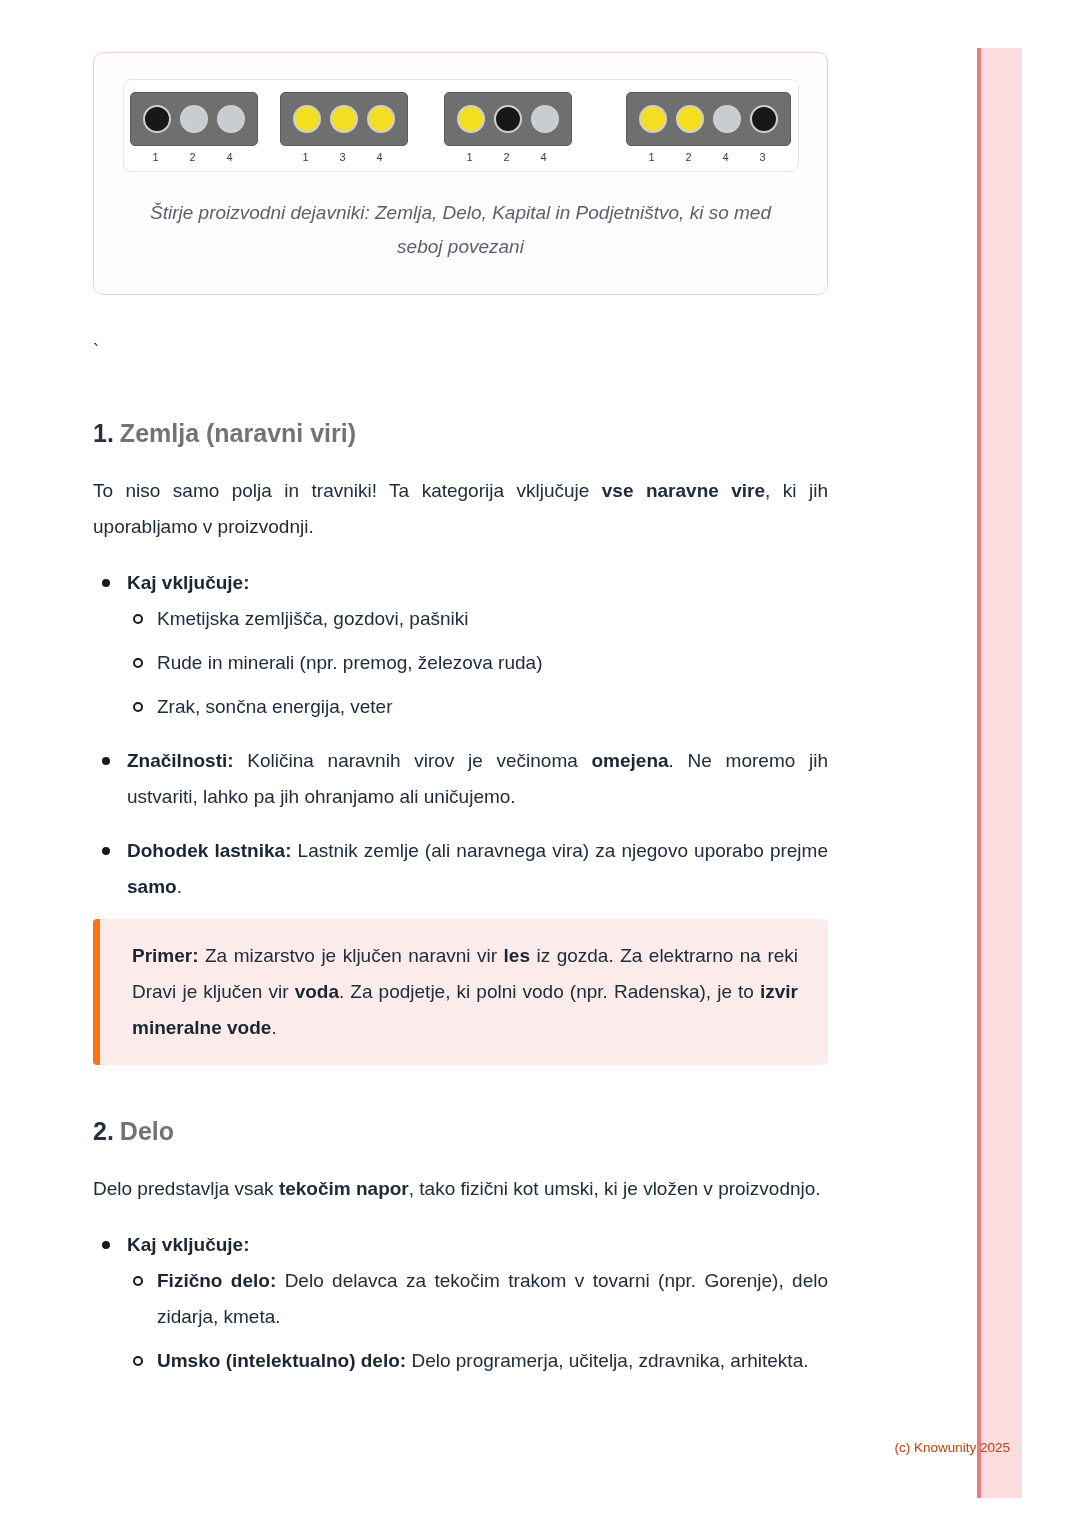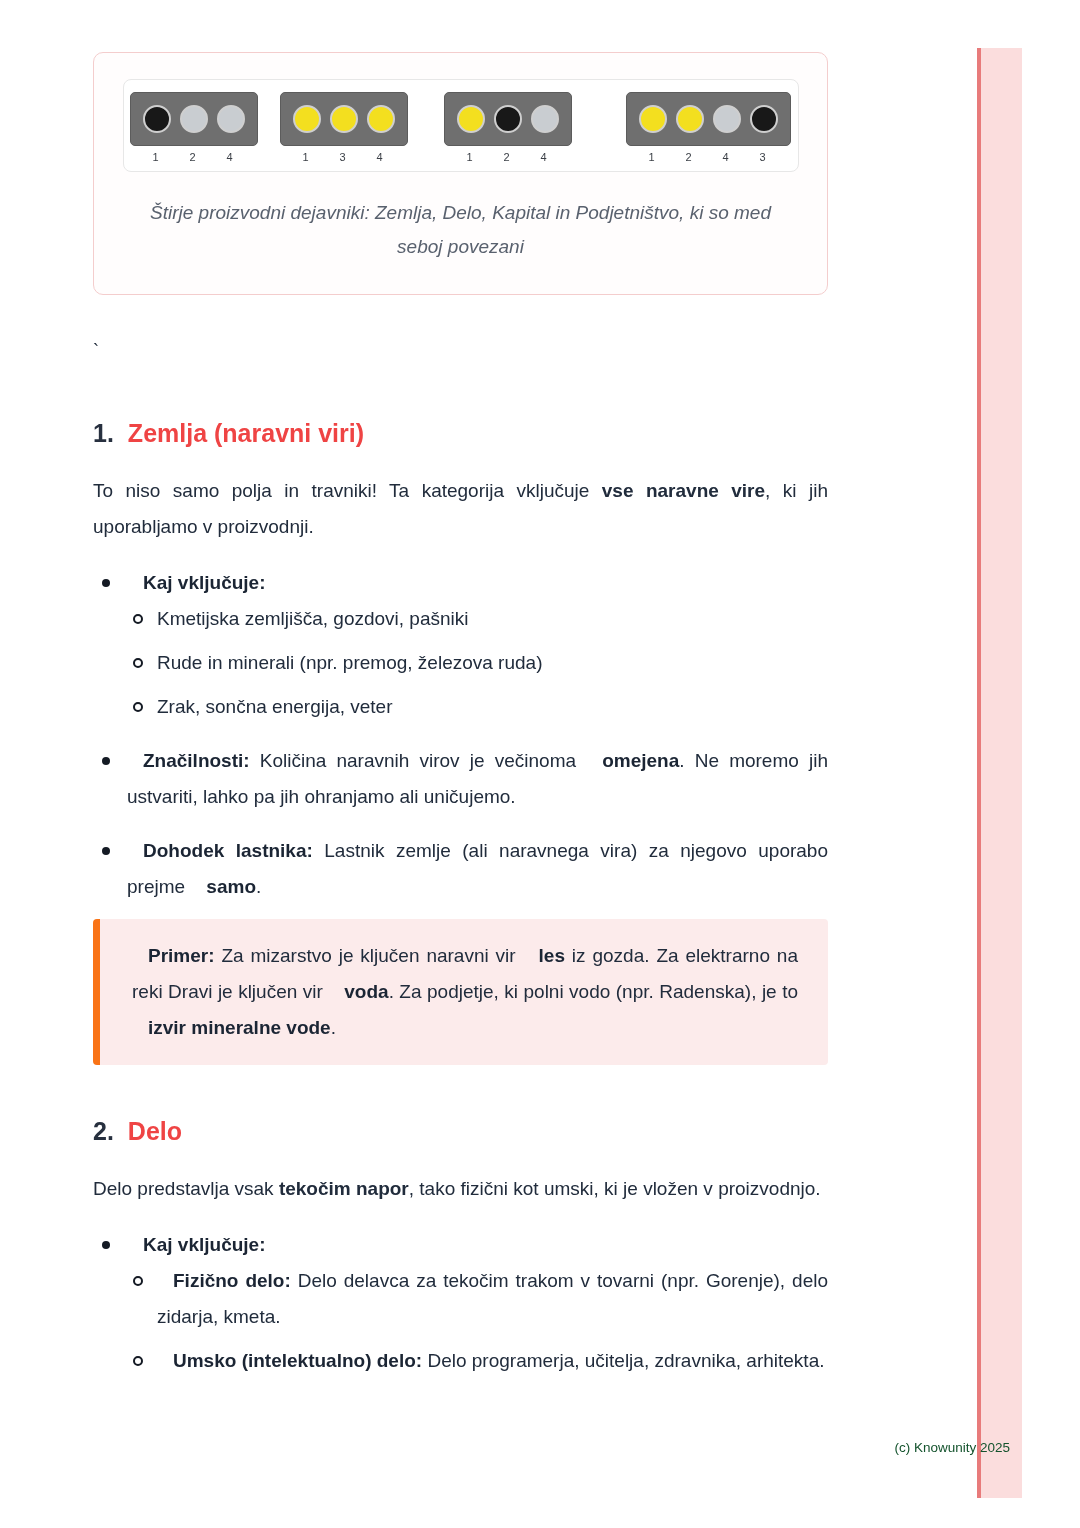--- a/index.html
+++ b/index.html
@@ -12,21 +12,21 @@
     overflow:hidden;
   }
   .side-strip{
     position:absolute; top:48px; right:58px;
     width:45px; height:1450px;
     background:#fbdddd;
     border-left:4px solid #e87b7b;
   }
   .footer-credit{
     position:absolute; top:1440px; right:70px;
-    font-size:13.5px; color:#14532d; z-index:2;
+    font-size:13.5px; color:#c2410c; z-index:2;
   }
   .content{ position:relative; width:735px; margin-left:93px; padding-top:52px; }
 
   
   .figure-card{
     border:1px solid #f4cdcd; border-radius:10px;
     background:#fffdfd; padding:26px 20px 30px;
   }
   .figure-image{
     border:1px solid #e7e7e7; border-radius:8px; background:#fff;
@@ -43,38 +43,38 @@
   .tl-nums span{ width:28px; text-align:center; font-size:11px; color:#3a3f46; }
   .figure-caption{
     margin:24px auto 0; max-width:660px; text-align:center;
     font-style:italic; color:#59616e; font-size:19px; line-height:34px;
   }
 
   .stray{ margin-top:46px; height:22px; font-size:18px; color:#212c3c; }
 
   .section-heading{ margin-top:54px; font-size:25px; font-weight:bold; line-height:32px; }
   .h-num{ color:#27303f; }
-  .h-title{ color:#ef4444; margin-left:14px; }
+  .h-title{ color:#737373; margin-left:6px; }
 
   .para{ margin-top:24px; font-size:19px; line-height:36px; text-align:justify; }
 
   .list{ margin-top:20px; }
   .item1{ position:relative; padding-left:34px; margin-top:18px; font-size:19px; line-height:36px; }
   .item1 > .dot{
     position:absolute; left:9px; top:14px; width:8px; height:8px;
     background:#141a24; border-radius:50%;
   }
   .item2{ position:relative; padding-left:30px; font-size:19px; line-height:36px; }
   .item2:not(:first-child){ margin-top:8px; }
   .item2 > .ring{
     position:absolute; left:6px; top:13px; width:10px; height:10px;
     border:2px solid #141a24; border-radius:50%; background:transparent;
   }
   .txt{ text-align:justify; }
-  .txt b{ font-weight:bold; color:#1b2534;margin-left:16px; }
+  .txt b{ font-weight:bold; color:#1b2534; }
 
   .callout{
     margin-top:14px; background:#fcebeb;
     border-left:7px solid #f97316; border-radius:4px;
     padding:19px 30px 19px 32px;
     font-size:19px; line-height:36px;
   }
 
   .h2-2{ margin-top:50px; }
 </style>

